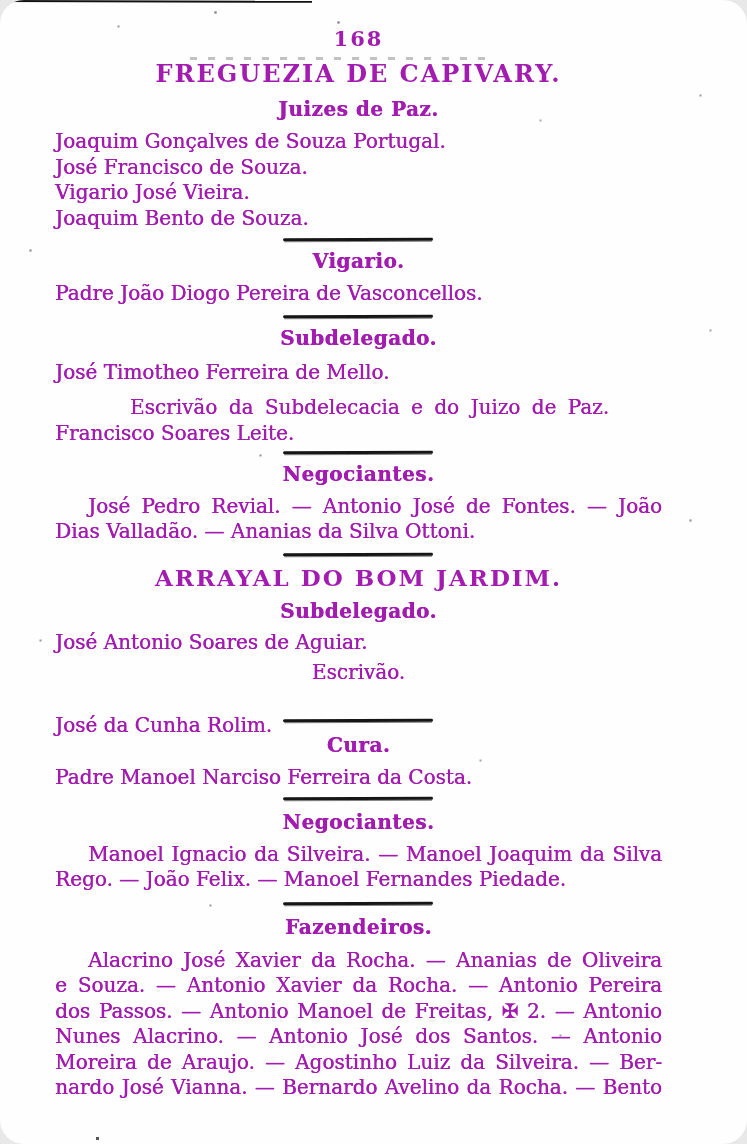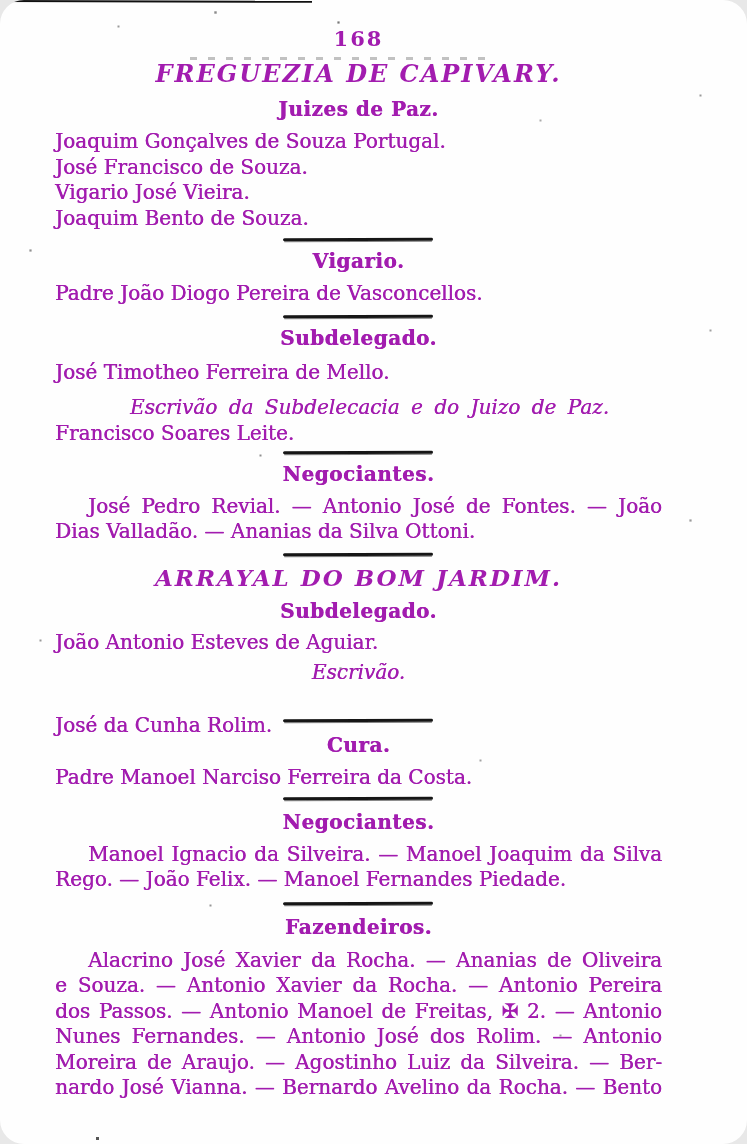--- a/index.html
+++ b/index.html
@@ -17,23 +17,23 @@
     position:absolute; left:55px; width:607px;
     box-sizing:border-box;
   }
   .body-line {
     font-size:20px; line-height:26px;
     text-shadow:0.4px 0 0 currentColor;
   }
   .names { line-height:25.5px; }
   .center { text-align:center; }
   .page-number { font-size:21px; font-weight:bold; letter-spacing:2px; }
-  .big-title { font-size:24px; font-weight:bold; letter-spacing:2px;font-style:italic; }
+  .big-title { font-size:24px; font-weight:bold; letter-spacing:2px; }
   .sec-heading { font-size:20px; font-weight:bold; letter-spacing:0.5px; text-shadow:0.4px 0 0 currentColor; }
-  .italic-line { font-style:italic; font-size:20px; line-height:26px; word-spacing:5px; text-shadow:0.3px 0 0 currentColor; }
+  .italic-line { font-size:20px; line-height:26px; word-spacing:5px; text-shadow:0.3px 0 0 currentColor; }
   .jline { text-align:justify; text-align-last:justify; }
   .indent { padding-left:33px; }
   .para .pline { font-size:20px; line-height:25.4px; text-shadow:0.4px 0 0 currentColor; }
   .sep {
     position:absolute; left:283px; width:150px; height:3px;
     background:#161616; border-radius:2px;
     box-shadow:0 2px 0 -1px rgba(25,25,25,0.55);
     transform:rotate(-0.2deg);
   }
   .top-edge-line {
@@ -106,21 +106,21 @@
   <div class="abs para" style="top:494px">
     <div class="pline jline indent">José Pedro Revial. — Antonio José de Fontes. — João</div>
     <div class="pline">Dias Valladão. — Ananias da Silva Ottoni.</div>
   </div>
 
   <div class="sep" style="top:553px"></div>
 
   <div class="abs center big-title" style="top:564px; font-size:23px">ARRAYAL DO BOM JARDIM.</div>
 
   <div class="abs center sec-heading" style="top:599px">Subdelegado.</div>
-  <div class="abs body-line" style="top:629px">João Antonio Esteves de Aguiar.</div>
+  <div class="abs body-line" style="top:629px">José Antonio Soares de Aguiar.</div>
   <div class="abs center italic-line" style="top:659px; word-spacing:normal">Escrivão.</div>
   <div class="abs body-line" style="top:712px">José da Cunha Rolim.</div>
 
   <div class="sep" style="top:719px"></div>
 
   <div class="abs center sec-heading" style="top:733px">Cura.</div>
   <div class="abs body-line" style="top:764px">Padre Manoel Narciso Ferreira da Costa.</div>
 
   <div class="sep" style="top:797px"></div>
 
@@ -130,18 +130,18 @@
     <div class="pline">Rego. — João Felix. — Manoel Fernandes Piedade.</div>
   </div>
 
   <div class="sep" style="top:902px"></div>
 
   <div class="abs center sec-heading" style="top:915px">Fazendeiros.</div>
   <div class="abs para" style="top:948px">
     <div class="pline jline indent">Alacrino José Xavier da Rocha. — Ananias de Oliveira</div>
     <div class="pline jline">e Souza. — Antonio Xavier da Rocha. — Antonio Pereira</div>
     <div class="pline jline"><span>dos Passos. — Antonio Manoel de Freitas, </span><span>✠</span><span> 2. — Antonio</span></div>
-    <div class="pline jline">Nunes Fernandes. — Antonio José dos Rolim. — Antonio</div>
+    <div class="pline jline">Nunes Alacrino. — Antonio José dos Santos. — Antonio</div>
     <div class="pline jline">Moreira de Araujo. — Agostinho Luiz da Silveira. — Ber-</div>
     <div class="pline jline">nardo José Vianna. — Bernardo Avelino da Rocha. — Bento</div>
   </div>
 
 </div>
 
 </body></html>

